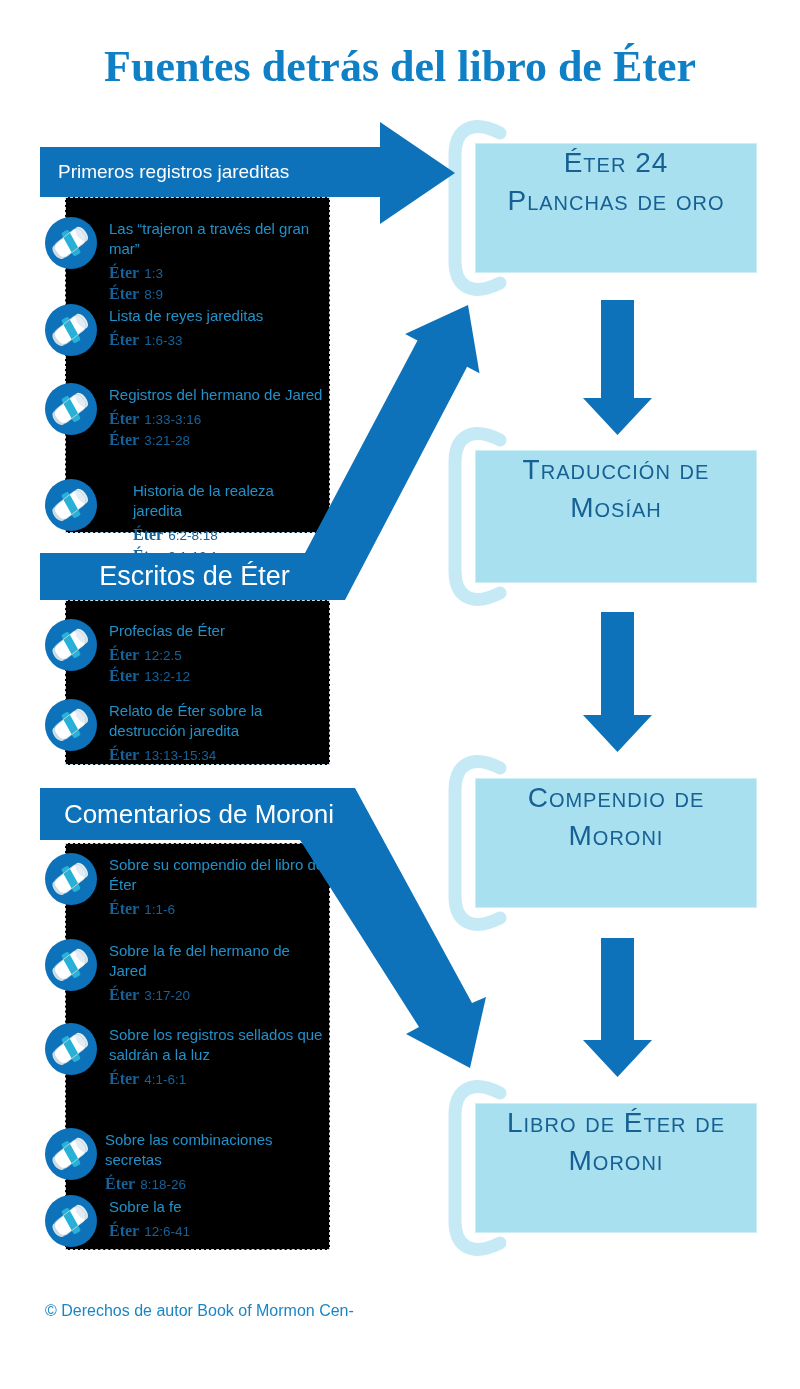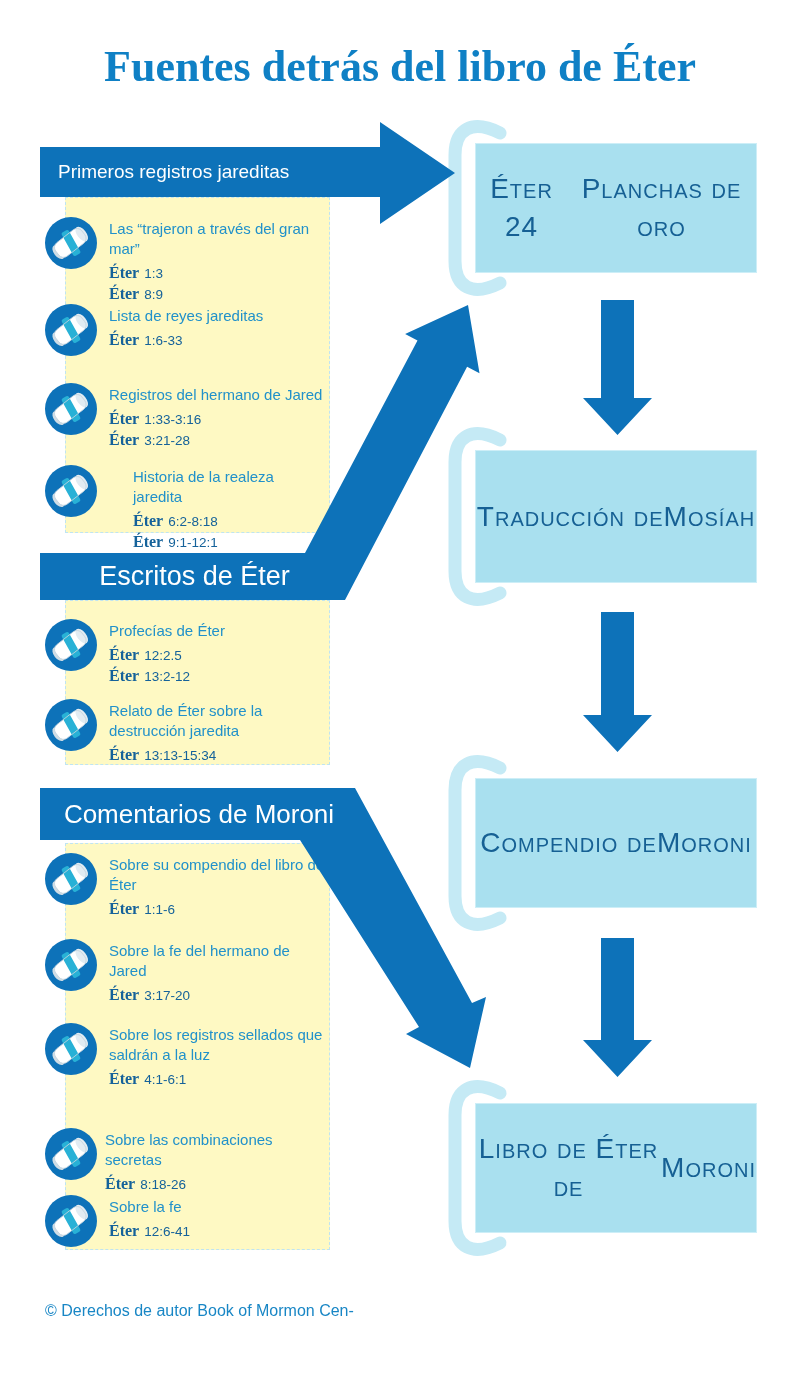--- a/index.html
+++ b/index.html
@@ -8,25 +8,25 @@
 
   .title{position:absolute;top:40px;left:0;width:800px;text-align:center;
          font-size:44px;line-height:54px;font-weight:600;color:#0f80c5;letter-spacing:0px;font-family:Liberation Serif, serif;}
 
   .layer{position:absolute;left:0;top:0;}
   .layer.under{z-index:0;}
   .layer.over{z-index:2;pointer-events:none;}
 
   .flow-box{position:absolute;left:475px;width:282px;background:#a9e0ef;
             border:1px solid #cdeef7;box-sizing:border-box;z-index:1;
-            display:flex;flex-direction:row;justify-content:center;align-items:center;}
+            display:flex;flex-direction:column;align-items:center;}
   .box-line{color:#166094;font-size:28px;line-height:38px;font-variant:small-caps;
             letter-spacing:1px;text-align:center;}
 
-  .panel{position:absolute;left:65px;width:265px;background:#fef9c3;
+  .panel{position:absolute;left:65px;width:265px;background:#000000;
          border:1px dashed #bfe4f2;box-sizing:border-box;z-index:1;}
 
   .item{position:absolute;left:-21px;right:2px;display:flex;align-items:flex-start;gap:12px;}
   .scroll-svg{width:52px;height:52px;flex:0 0 52px;display:block;}
   .item-text{padding-top:2px;max-width:218px;}
   .item-title{color:#2191ca;font-size:15px;line-height:20px;margin-bottom:4px;}
   .ref{color:#15629a;line-height:20px;}
   .ref-book{font-size:16px;font-weight:600;font-family:Liberation Serif, serif;}
   .ref-num{font-size:13.5px;margin-left:5px;}
 
@@ -114,21 +114,21 @@
             <rect x="22" y="12.5" width="8" height="27" rx="2" fill="#28b1d6" transform="rotate(9 26 26)"></rect>
             <rect x="9" y="17" width="33" height="17" rx="6" fill="none" stroke="#c3d4de" stroke-width="0.8"></rect>
           </g>
         </svg>
         <div class="item-text">
           <div class="item-title">Registros del hermano de Jared</div>
           <div class="ref"><span class="ref-book">Éter</span><span class="ref-num">1:33-3:16</span></div>
           <div class="ref"><span class="ref-book">Éter</span><span class="ref-num">3:21-28</span></div>
         </div>
       </div>
-      <div class="item" style="top: 267px; gap: 36px;">
+      <div class="item" style="top: 281px; gap: 36px;">
         <svg class="scroll-svg" viewBox="0 0 52 52">
           <circle cx="26" cy="26" r="26" fill="#0d72b9"></circle>
           <g transform="rotate(-38 26 26)">
             <ellipse cx="10.5" cy="25.5" rx="4.5" ry="8" fill="#cfdde6"></ellipse>
             <rect x="9" y="17" width="33" height="17" rx="6" fill="#ffffff"></rect>
             <ellipse cx="40" cy="25.5" rx="4.5" ry="8.5" fill="#e2ecf2"></ellipse>
             <rect x="22" y="12.5" width="8" height="27" rx="2" fill="#28b1d6" transform="rotate(9 26 26)"></rect>
             <rect x="9" y="17" width="33" height="17" rx="6" fill="none" stroke="#c3d4de" stroke-width="0.8"></rect>
           </g>
         </svg>

